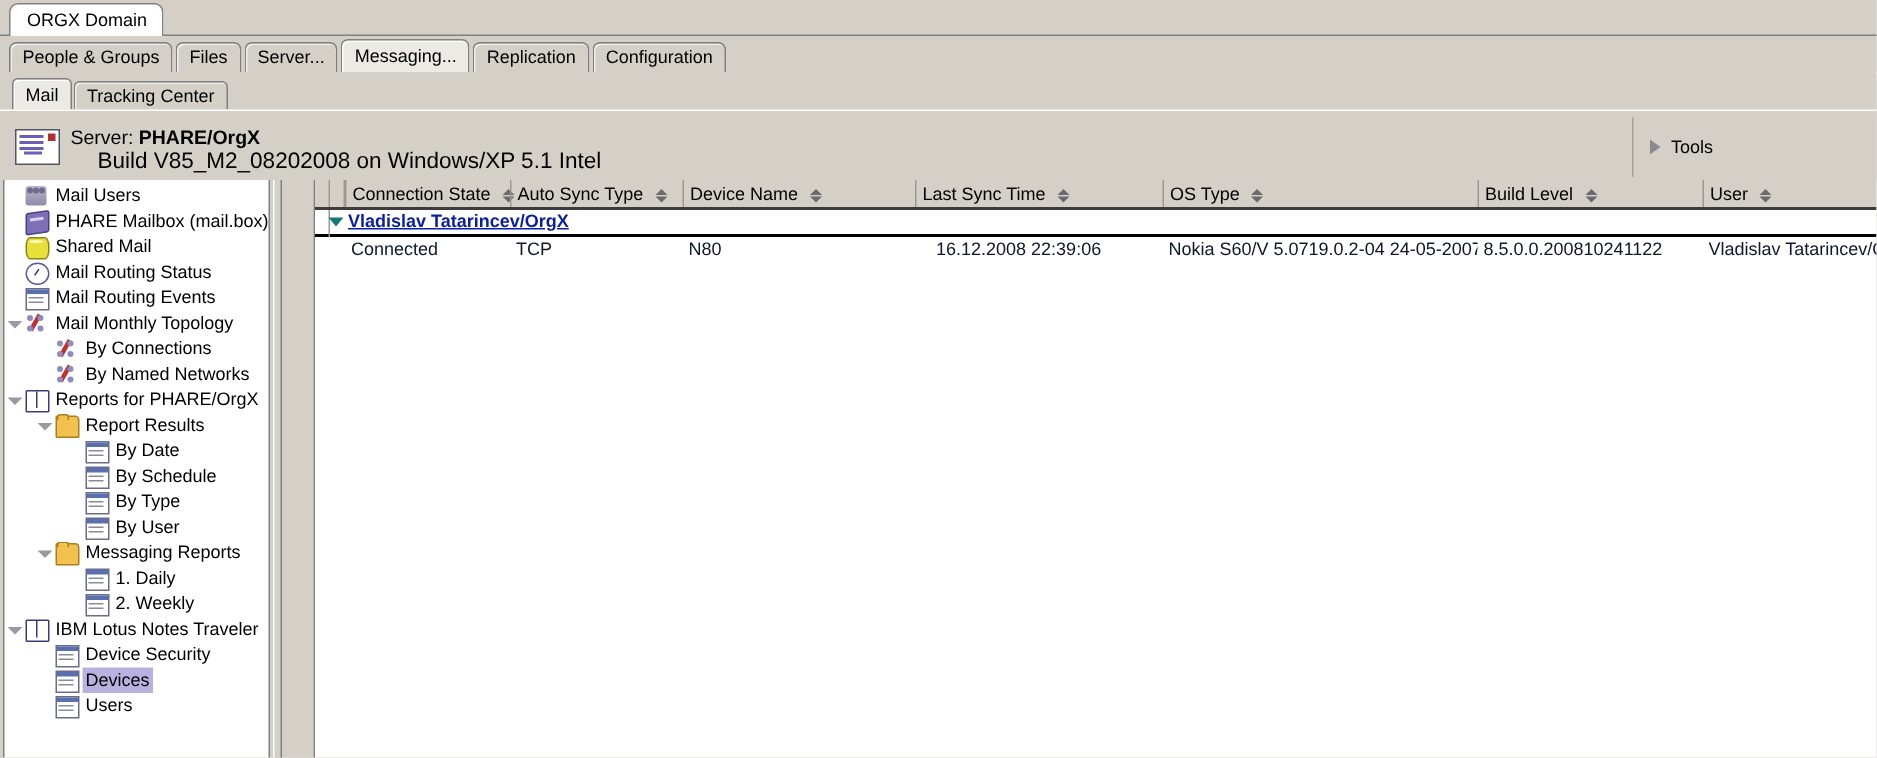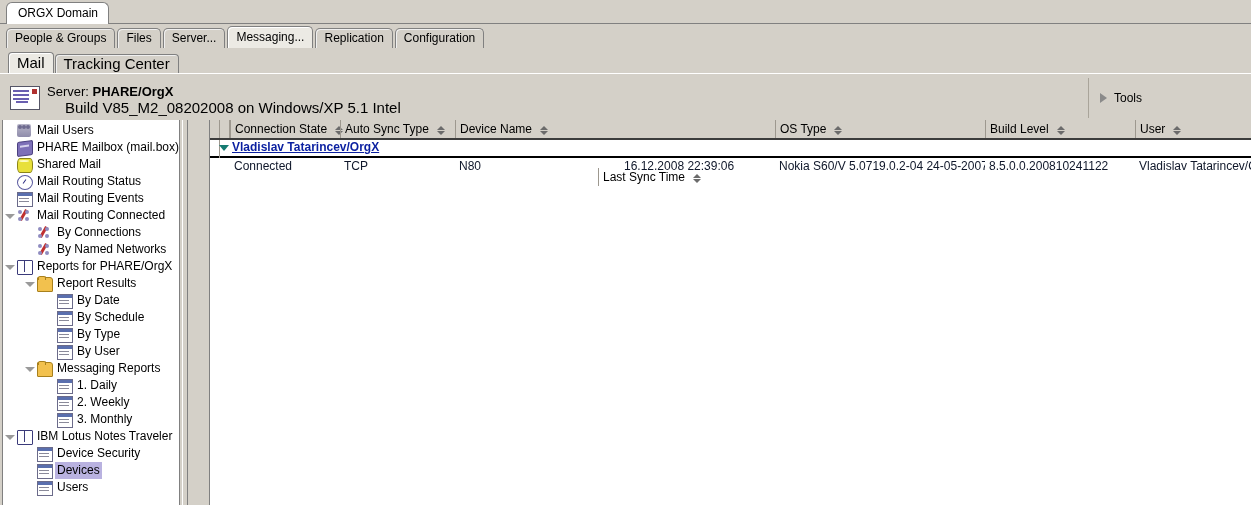--- a/index.html
+++ b/index.html
@@ -91,21 +91,21 @@
   }
   .stab {
     height: 19px;
     line-height: 18px;
     padding: 0 8px;
     margin-right: 1px;
     background: #d4d0c8;
     border: 1px solid #808080;
     border-bottom: none;
     border-radius: 4px 4px 0 0;
-    font-size: 15px;
+    font-size: 12px;
     white-space: nowrap;
     box-sizing: border-box;
     box-shadow: inset 1px 1px 0 #efefef;
   }
   .stab.active {
     background: #eceae4;
     height: 21px;
     line-height: 20px;
     box-shadow: inset 1px 1px 0 #ffffff;
   }
@@ -441,21 +441,21 @@
             <div class="tree-ico ico-gauge" style="left: 14px;"></div>
             <span class="tree-label" style="margin-left: 32px;">Mail Routing Status</span>
           </div>
           <div class="tree-item">
             <div class="tree-ico ico-view" style="left: 14px;"></div>
             <span class="tree-label" style="margin-left: 32px;">Mail Routing Events</span>
           </div>
           <div class="tree-item">
             <div class="twisty" style="left: 2px;"></div>
             <div class="tree-ico ico-topo" style="left: 14px;"></div>
-            <span class="tree-label" style="margin-left: 32px;">Mail Routing Connected</span>
+            <span class="tree-label" style="margin-left: 32px;">Mail Monthly Topology</span>
           </div>
           <div class="tree-item">
             <div class="tree-ico ico-topo" style="left: 34px;"></div>
             <span class="tree-label" style="margin-left: 52px;">By Connections</span>
           </div>
           <div class="tree-item">
             <div class="tree-ico ico-topo" style="left: 34px;"></div>
             <span class="tree-label" style="margin-left: 52px;">By Named Networks</span>
           </div>
           <div class="tree-item">
@@ -489,24 +489,20 @@
             <div class="tree-ico ico-folder" style="left: 34px;"></div>
             <span class="tree-label" style="margin-left: 52px;">Messaging Reports</span>
           </div>
           <div class="tree-item">
             <div class="tree-ico ico-view" style="left: 54px;"></div>
             <span class="tree-label" style="margin-left: 72px;">1. Daily</span>
           </div>
           <div class="tree-item">
             <div class="tree-ico ico-view" style="left: 54px;"></div>
             <span class="tree-label" style="margin-left: 72px;">2. Weekly</span>
-          </div>
-          <div class="tree-item">
-            <div class="tree-ico ico-view" style="left: 54px;"></div>
-            <span class="tree-label" style="margin-left: 72px;">3. Monthly</span>
           </div>
           <div class="tree-item">
             <div class="twisty" style="left: 2px;"></div>
             <div class="tree-ico ico-book" style="left: 14px;"></div>
             <span class="tree-label" style="margin-left: 32px;">IBM Lotus Notes Traveler</span>
           </div>
           <div class="tree-item">
             <div class="tree-ico ico-view" style="left: 34px;"></div>
             <span class="tree-label" style="margin-left: 52px;">Device Security</span>
           </div>
@@ -525,21 +521,21 @@
       <div class="bar"></div>
     </div>
 
     <div class="table-area">
       <div class="thead" id="thead">
           <div class="margin-col-a"></div>
           <div class="margin-col-b" style="border-right: 1px solid rgb(157, 152, 143);"></div>
           <div class="th" style="left: 20px; width: 110px;"><span>Connection State</span><span class="sorticon"></span></div>
           <div class="th" style="left: 130px; width: 115px;"><span>Auto Sync Type</span><span class="sorticon"></span></div>
           <div class="th" style="left: 245px; width: 165px;"><span>Device Name</span><span class="sorticon"></span></div>
-          <div class="th" style="left: 388px; width: 155px; margin-top: 48px;"><span>Last Sync Time</span><span class="sorticon"></span></div>
+          <div class="th" style="left: 400px; width: 155px;"><span>Last Sync Time</span><span class="sorticon"></span></div>
           <div class="th" style="left: 565px; width: 210px;"><span>OS Type</span><span class="sorticon"></span></div>
           <div class="th" style="left: 775px; width: 150px;"><span>Build Level</span><span class="sorticon"></span></div>
           <div class="th" style="left: 925px; width: 117px;"><span>User</span><span class="sorticon"></span></div>
         </div>
       <div class="group-row">
         <div class="margin-col-a"></div>
         <div class="group-tri"></div>
         <div class="group-label">Vladislav Tatarincev/OrgX</div>
       </div>
       <div id="tbody">

